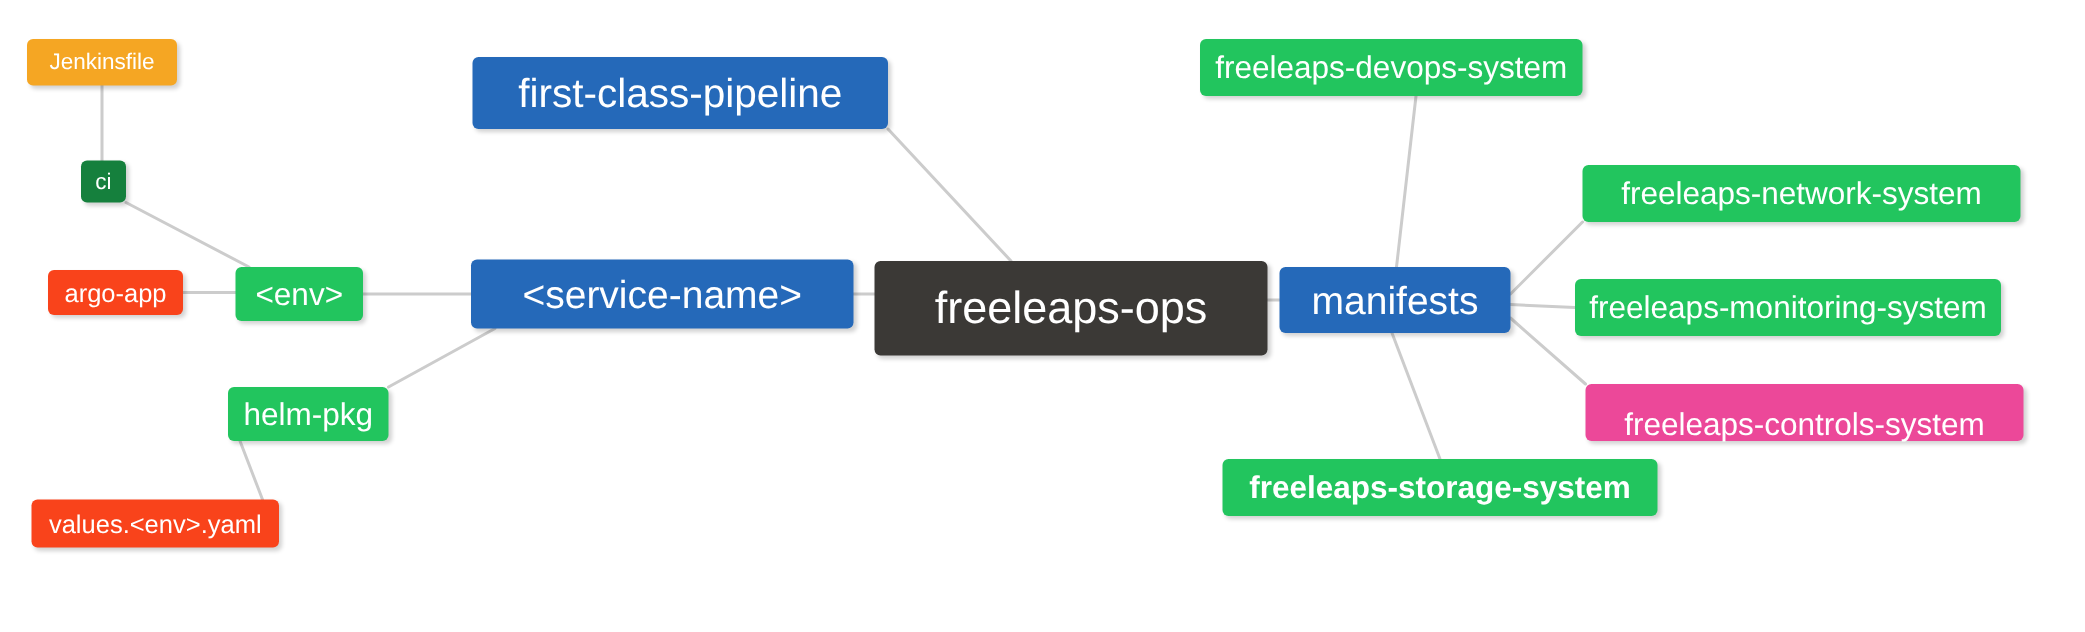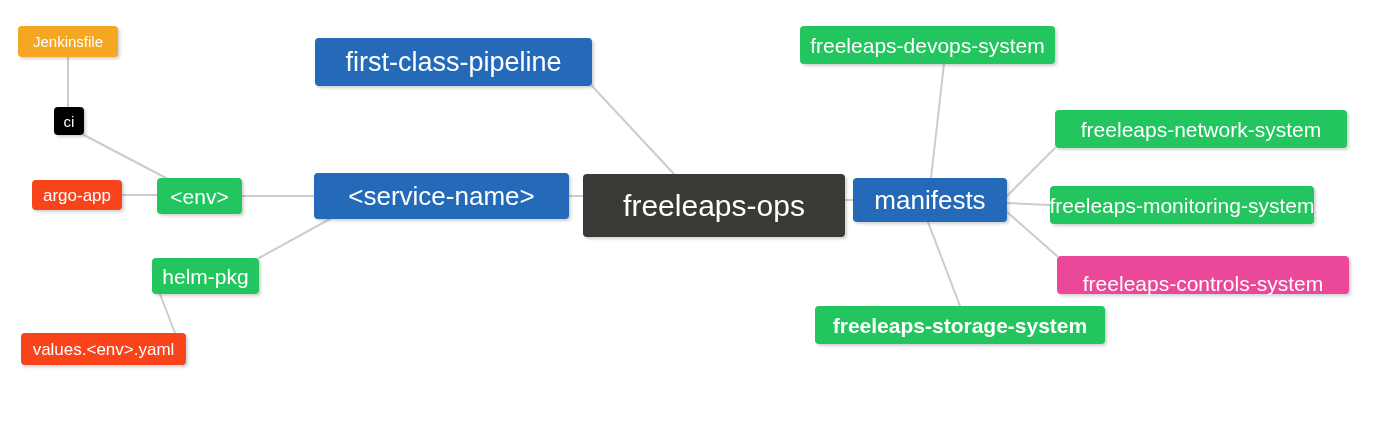--- a/index.html
+++ b/index.html
@@ -75,36 +75,36 @@
       </div>
       <div class="node" style="left: 157px; top: 178px; width: 85px; height: 36px; background: rgb(34, 197, 94); font-size: 21px;">
         <span class="label">&lt;env&gt;</span>
       </div>
       <div class="node" style="left: 152px; top: 258px; width: 107px; height: 36px; background: rgb(34, 197, 94); font-size: 21px;">
         <span class="label">helm-pkg</span>
       </div>
       <div class="node" style="left: 32px; top: 180px; width: 90px; height: 30px; background: rgb(249, 67, 27); font-size: 17px;">
         <span class="label">argo-app</span>
       </div>
-      <div class="node" style="left: 54px; top: 107px; width: 30px; height: 28px; background: #000000; font-size: 15px;">
+      <div class="node" style="left: 54px; top: 107px; width: 30px; height: 28px; background: #15803d; font-size: 15px;">
         <span class="label">ci</span>
       </div>
       <div class="node" style="left: 18px; top: 26px; width: 100px; height: 31px; background: rgb(245, 166, 35); font-size: 15px; text-align: center;">
         <span class="label">Jenkinsfile</span>
       </div>
       <div class="node" style="left: 21px; top: 333px; width: 165px; height: 32px; background: rgb(249, 67, 27); font-size: 17px;">
         <span class="label">values.&lt;env&gt;.yaml</span>
       </div>
       <div class="node" style="left: 800px; top: 26px; width: 255px; height: 38px; background: rgb(34, 197, 94); font-size: 21px;">
         <span class="label">freeleaps-devops-system</span>
       </div>
       <div class="node" style="left: 1055px; top: 110px; width: 292px; height: 38px; background: rgb(34, 197, 94); font-size: 21px;">
         <span class="label">freeleaps-network-system</span>
       </div>
-      <div class="node" style="left: 1050px; top: 186px; width: 264px; height: 38px; background: rgb(34, 197, 94); font-size: 21px;">
+      <div class="node" style="left: 1050px; top: 186px; width: 284px; height: 38px; background: rgb(34, 197, 94); font-size: 21px;">
         <span class="label">freeleaps-monitoring-system</span>
       </div>
       <div class="node" style="left: 1057px; top: 256px; width: 292px; height: 38px; background: #ec4899; font-size: 21px; align-items: flex-end;">
         <span class="label">freeleaps-controls-system</span>
       </div>
       <div class="node" style="left: 815px; top: 306px; width: 290px; height: 38px; background: rgb(34, 197, 94); font-size: 21px; font-weight: bold;">
         <span class="label">freeleaps-storage-system</span>
       </div>
     </div>
 </div>

